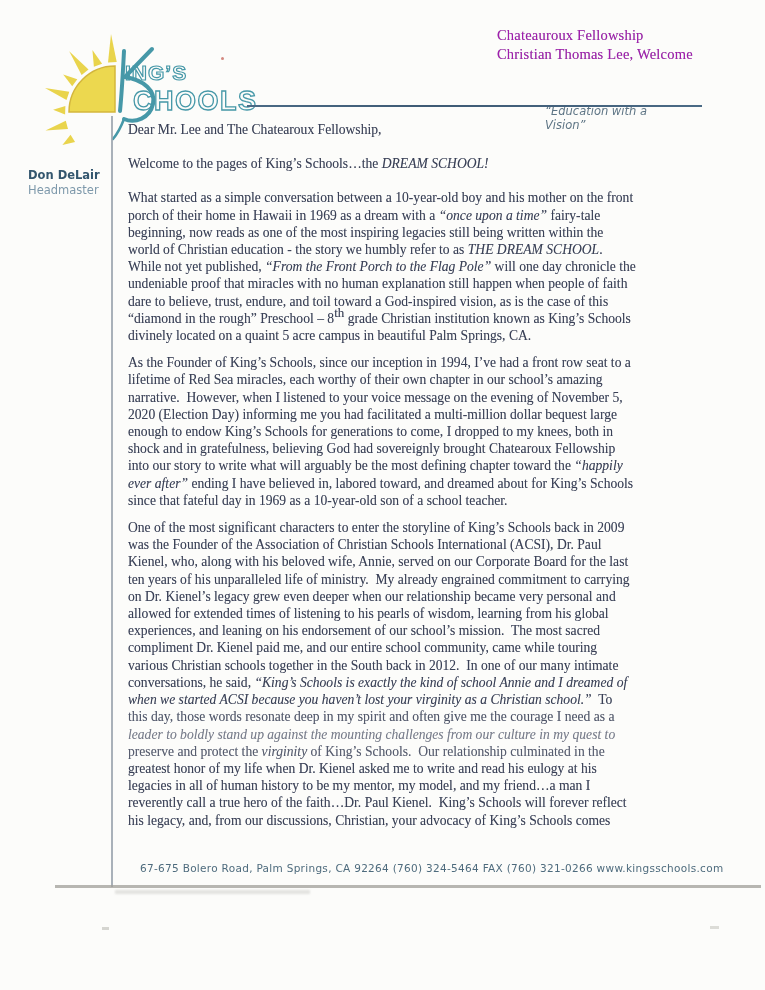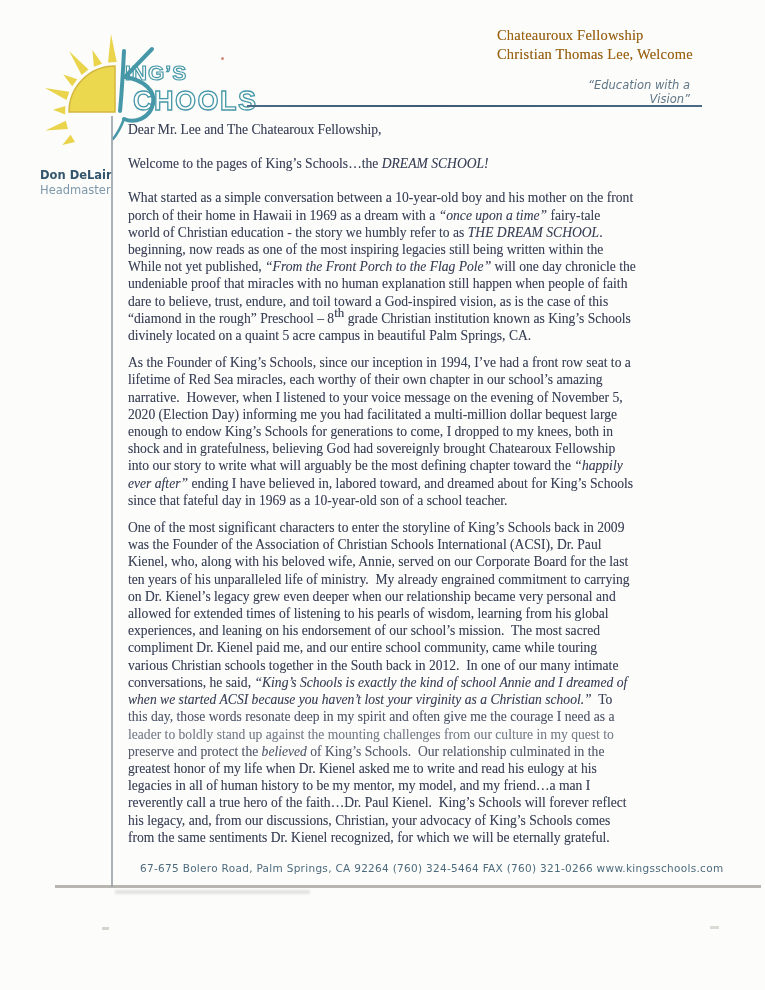--- a/index.html
+++ b/index.html
@@ -6,54 +6,54 @@
   .canvas{
     position:relative;width:765px;height:990px;overflow:hidden;
     background:#fcfcfa;
     font-family:"Liberation Serif", serif;
   }
   
   .logo-svg{position:absolute;left:25px;top:25px;overflow:visible;}
   .recipient{
     position:absolute;left:497px;top:26px;
     font-family:"Liberation Serif", serif;font-size:14.5px;line-height:19px;
-    color:#a16207;letter-spacing:.2px;
+    color:#a21caf;letter-spacing:.2px;
     text-shadow:0 0 .5px rgba(43,50,73,.4);
   }
   .tagline{
-    position:absolute;left:545px;top:78px;width:145px;text-align:right;
+    position:absolute;left:545px;top:104px;width:145px;text-align:left;
     font-family:"DejaVu Sans", sans-serif;font-style:italic;
     font-size:11.5px;color:#5e7585;
   }
   .header-rule{
     position:absolute;left:247px;top:105px;width:455px;height:2px;
     background:linear-gradient(90deg,#4a6a85,#3e5a74 40%,#4a6a85);
   }
   
-  .sender{position:absolute;left:40px;top:168px;
+  .sender{position:absolute;left:28px;top:168px;
     font-family:"DejaVu Sans", sans-serif;font-size:11.5px;line-height:15px;}
   .sender-name{font-weight:bold;color:#33566e;}
   .sender-title{color:#7e99ab;}
   .vrule{
     position:absolute;left:111px;top:116px;width:2px;height:771px;
     background:#9aa3ad;opacity:.85;
   }
   
   .body-text{
     position:absolute;left:128px;top:121px;width:585px;
     font-size:13.6px;line-height:17.2px;color:#3a4157;
     text-shadow:0 0 .5px rgba(58,65,87,.35);
   }
   .para{margin:0 0 10px 0;}
   .para:nth-child(1),.para:nth-child(2){margin-bottom:17px;}
   .line{white-space:nowrap;}
   .line sup{font-size:13px;line-height:0;}
   
   .para:nth-child(5) .line:nth-child(12){opacity:.88;}
-  .para:nth-child(5) .line:nth-child(13){opacity:.68;}
+  .para:nth-child(5) .line:nth-child(13){opacity:.68;font-style:italic;}
   .para:nth-child(5) .line:nth-child(14){opacity:.85;}
   
   .footer{
     position:absolute;left:140px;top:862px;
     font-family:"DejaVu Sans", sans-serif;font-size:10.5px;
     letter-spacing:.3px;color:#4e6b7d;white-space:nowrap;
   }
   
   .page-bottom-shadow{
     position:absolute;left:55px;top:885px;width:706px;height:3px;
@@ -113,22 +113,22 @@
   <div class="body-text">
       <div class="para">
         <div class="line">Dear Mr. Lee and The Chatearoux Fellowship,</div>
       </div>
       <div class="para">
         <div class="line">Welcome to the pages of King’s Schools…the <i>DREAM SCHOOL!</i></div>
       </div>
       <div class="para">
         <div class="line">What started as a simple conversation between a 10-year-old boy and his mother on the front</div>
         <div class="line">porch of their home in Hawaii in 1969 as a dream with a <i>“once upon a time”</i> fairy-tale</div>
+        <div class="line">beginning, now reads as one of the most inspiring legacies still being written within the</div>
         <div class="line">world of Christian education - the story we humbly refer to as <i>THE DREAM SCHOOL</i>.</div>
-        <div class="line">beginning, now reads as one of the most inspiring legacies still being written within the</div>
         <div class="line">While not yet published, <i>“From the Front Porch to the Flag Pole”</i> will one day chronicle the</div>
         <div class="line">undeniable proof that miracles with no human explanation still happen when people of faith</div>
         <div class="line">dare to believe, trust, endure, and toil toward a God-inspired vision, as is the case of this</div>
         <div class="line">“diamond in the rough” Preschool – 8<sup>th</sup> grade Christian institution known as King’s Schools</div>
         <div class="line">divinely located on a quaint 5 acre campus in beautiful Palm Springs, CA.</div>
       </div>
       <div class="para">
         <div class="line">As the Founder of King’s Schools, since our inception in 1994, I’ve had a front row seat to a</div>
         <div class="line">lifetime of Red Sea miracles, each worthy of their own chapter in our school’s amazing</div>
         <div class="line">narrative.&nbsp; However, when I listened to your voice message on the evening of November 5,</div>
@@ -146,26 +146,25 @@
         <div class="line">ten years of his unparalleled life of ministry.&nbsp; My already engrained commitment to carrying</div>
         <div class="line">on Dr. Kienel’s legacy grew even deeper when our relationship became very personal and</div>
         <div class="line">allowed for extended times of listening to his pearls of wisdom, learning from his global</div>
         <div class="line">experiences, and leaning on his endorsement of our school’s mission.&nbsp; The most sacred</div>
         <div class="line">compliment Dr. Kienel paid me, and our entire school community, came while touring</div>
         <div class="line">various Christian schools together in the South back in 2012.&nbsp; In one of our many intimate</div>
         <div class="line">conversations, he said, <i>“King’s Schools is exactly the kind of school Annie and I dreamed of</i></div>
         <div class="line"><i>when we started ACSI because you haven’t lost your virginity as a Christian school.”</i>&nbsp; To</div>
         <div class="line">this day, those words resonate deep in my spirit and often give me the courage I need as a</div>
         <div class="line">leader to boldly stand up against the mounting challenges from our culture in my quest to</div>
-        <div class="line">preserve and protect the <i>believed</i> of King’s Schools.&nbsp; Our relationship culminated in the</div>
+        <div class="line">preserve and protect the <i>virginity</i> of King’s Schools.&nbsp; Our relationship culminated in the</div>
         <div class="line">greatest honor of my life when Dr. Kienel asked me to write and read his eulogy at his</div>
         <div class="line">legacies in all of human history to be my mentor, my model, and my friend…a man I</div>
         <div class="line">reverently call a true hero of the faith…Dr. Paul Kienel.&nbsp; King’s Schools will forever reflect</div>
         <div class="line">his legacy, and, from our discussions, Christian, your advocacy of King’s Schools comes</div>
-        <div class="line">from the same sentiments Dr. Kienel recognized, for which we will be eternally grateful.</div>
       </div>
     </div>
 
   <div class="footer">67-675 Bolero Road, Palm Springs, CA 92264  (760) 324-5464  FAX (760) 321-0266   www.kingsschools.com</div>
 
   <div class="page-bottom-shadow"></div>
   <div class="scan-streak"></div>
   <div class="scan-speck-1"></div>
   <div class="scan-speck-2"></div>
 </div>

